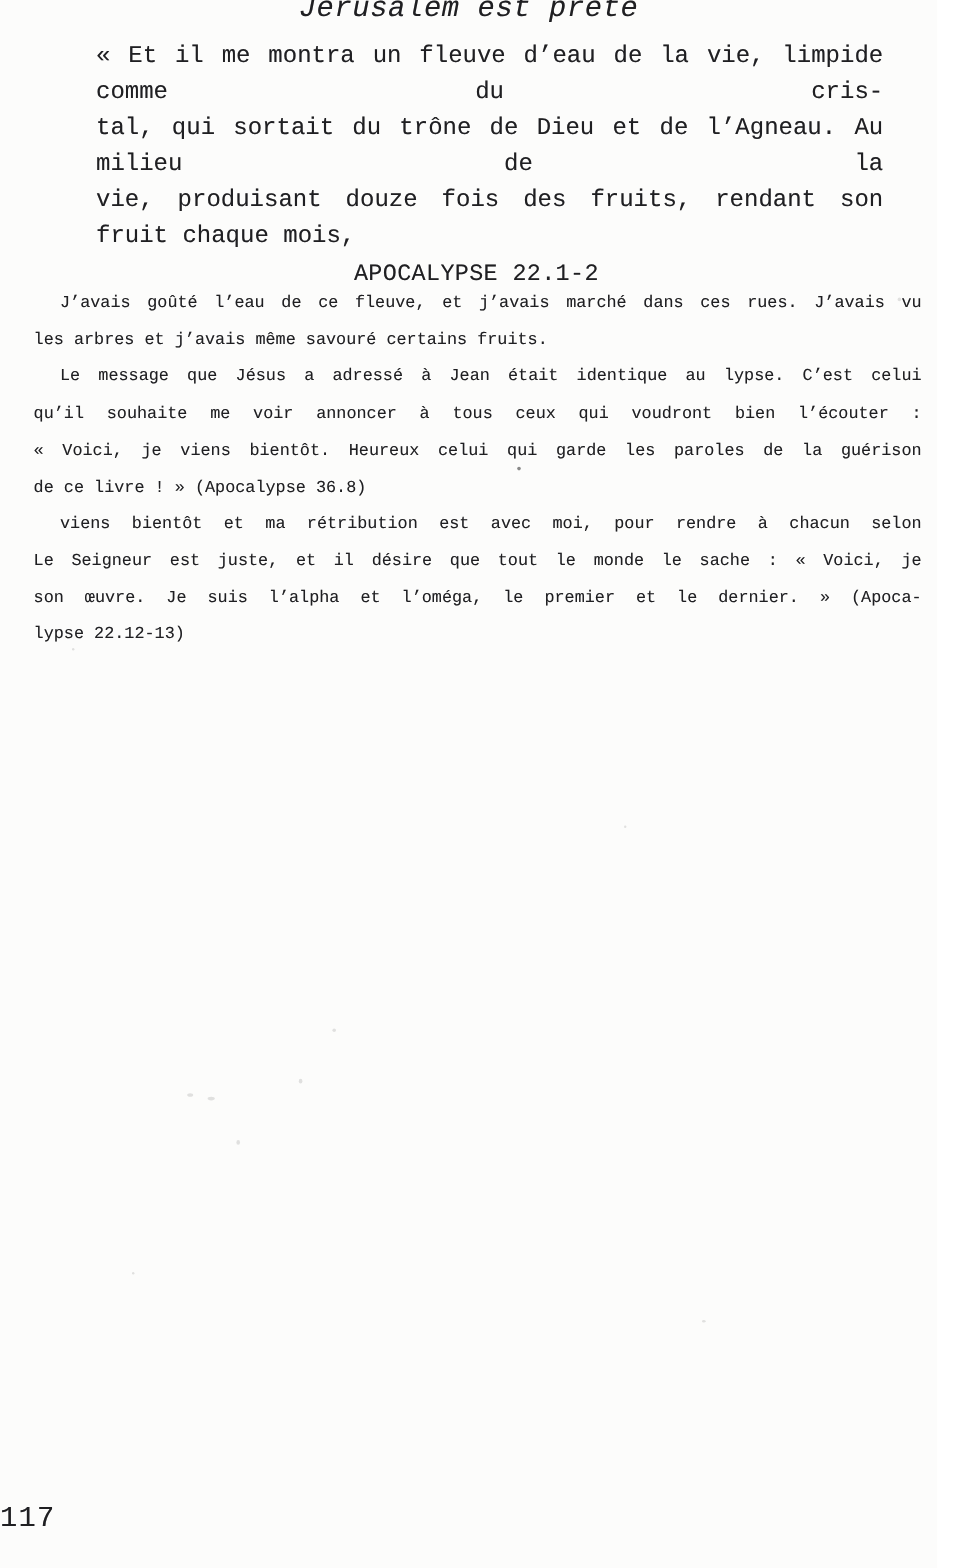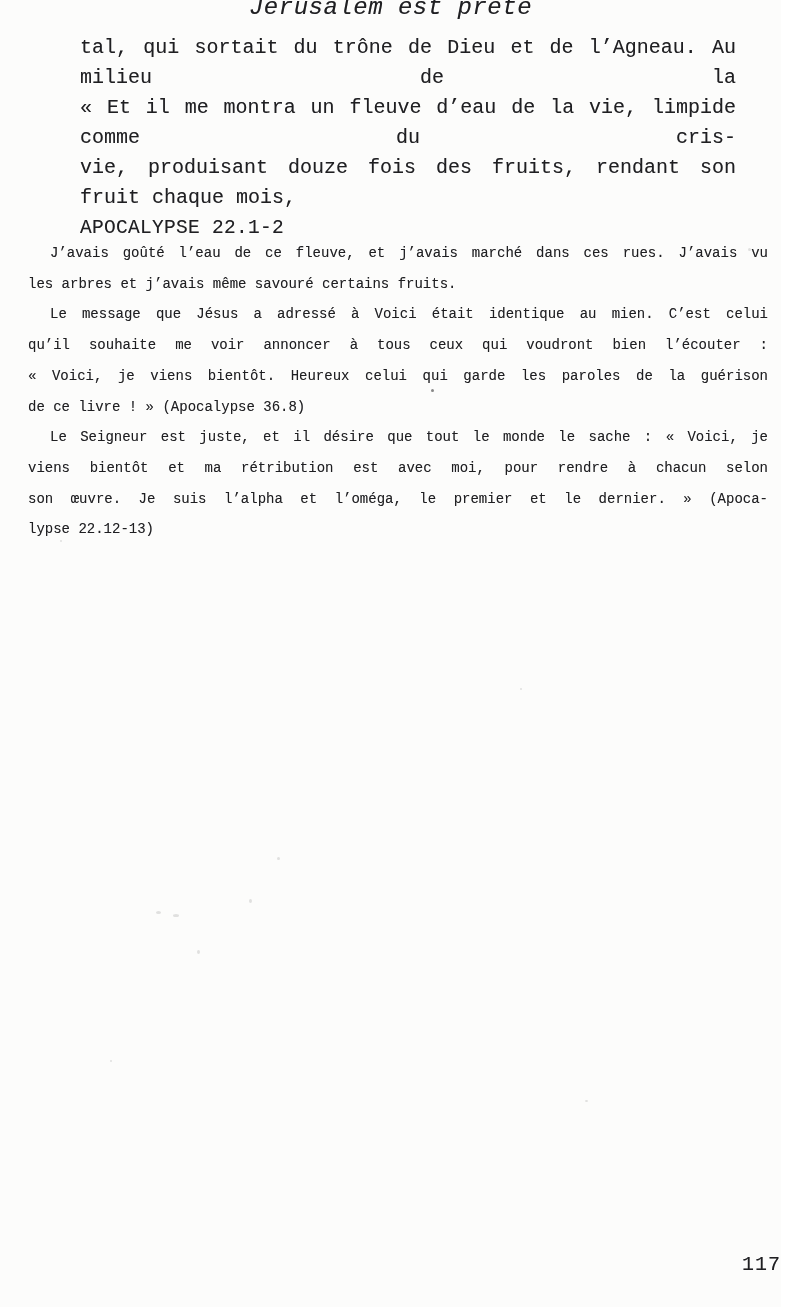--- a/index.html
+++ b/index.html
@@ -30,75 +30,75 @@
     -moz-text-align-last:justify;
     text-align-last:justify;
     text-justify:inter-word;
   }
   .quote .line:last-child,
   .para .line:last-child {
     -moz-text-align-last:auto;
     text-align-last:auto;
   }
   .attribution {
-    text-align:left;
+    text-align:center;
     padding-right:22px;
     font-size:19.5px;
     line-height:30px;
     letter-spacing:0.3px;
   }
   .body-text {
     position:absolute; top:238px; left:28px; width:740px;
     font-size:14px; line-height:30.7px;
   }
   .para .line:first-child { text-indent:22px; }
   .folio {
     position:absolute; top:1253px; left:0; right:0;
-    text-align:right;
-    font-size:20px;
+    text-align:left;
+    font-size:24px;
     letter-spacing:1px;
   }
   .speckle {
     position:absolute;
     border-radius:50%;
     background:rgba(60,60,60,0.14);
     pointer-events:none;
   }
   .speckle.dark { background:rgba(40,40,40,0.55); }
 </style>
 </head>
 <body>
 
 <div class="page">
 
   <div class="running-header">Jérusalem est prête</div>
 
   <div class="quote">
     <div>
+        <div class="line">« Et il me montra un fleuve d’eau de la vie, limpide comme du cris-</div>
         <div class="line">tal, qui sortait du trône de Dieu et de l’Agneau. Au milieu de la</div>
-        <div class="line">« Et il me montra un fleuve d’eau de la vie, limpide comme du cris-</div>
         <div class="line">vie, produisant douze fois des fruits, rendant son fruit chaque mois,</div>
       </div>
     <div class="attribution">APOCALYPSE 22.1-2</div>
   </div>
 
   <div class="body-text">
     <div class="para">
         <div class="line">J’avais goûté l’eau de ce fleuve, et j’avais marché dans ces rues. J’avais vu</div>
         <div class="line">les arbres et j’avais même savouré certains fruits.</div>
       </div>
     <div class="para">
-        <div class="line">Le message que Jésus a adressé à Voici était identique au mien. C’est celui</div>
+        <div class="line">Le message que Jésus a adressé à Jean était identique au lypse. C’est celui</div>
         <div class="line">qu’il souhaite me voir annoncer à tous ceux qui voudront bien l’écouter :</div>
         <div class="line">« Voici, je viens bientôt. Heureux celui qui garde les paroles de la guérison</div>
         <div class="line">de ce livre ! » (Apocalypse 36.8)</div>
       </div>
     <div class="para">
+        <div class="line">viens bientôt et ma rétribution est avec moi, pour rendre à chacun selon</div>
         <div class="line">Le Seigneur est juste, et il désire que tout le monde le sache : « Voici, je</div>
-        <div class="line">viens bientôt et ma rétribution est avec moi, pour rendre à chacun selon</div>
         <div class="line">son œuvre. Je suis l’alpha et l’oméga, le premier et le dernier. » (Apoca-</div>
         <div class="line">lypse 22.12-13)</div>
       </div>
   </div>
 
   <div class="speckle dark" style="left:431px;top:389px;width:3px;height:3px;"></div>
   <div class="speckle" style="left:748px;top:248px;width:3px;height:3px;"></div>
   <div class="speckle" style="left:156px;top:911px;width:5px;height:3px;"></div>
   <div class="speckle" style="left:173px;top:914px;width:6px;height:3px;"></div>
   <div class="speckle" style="left:249px;top:899px;width:3px;height:4px;"></div>

